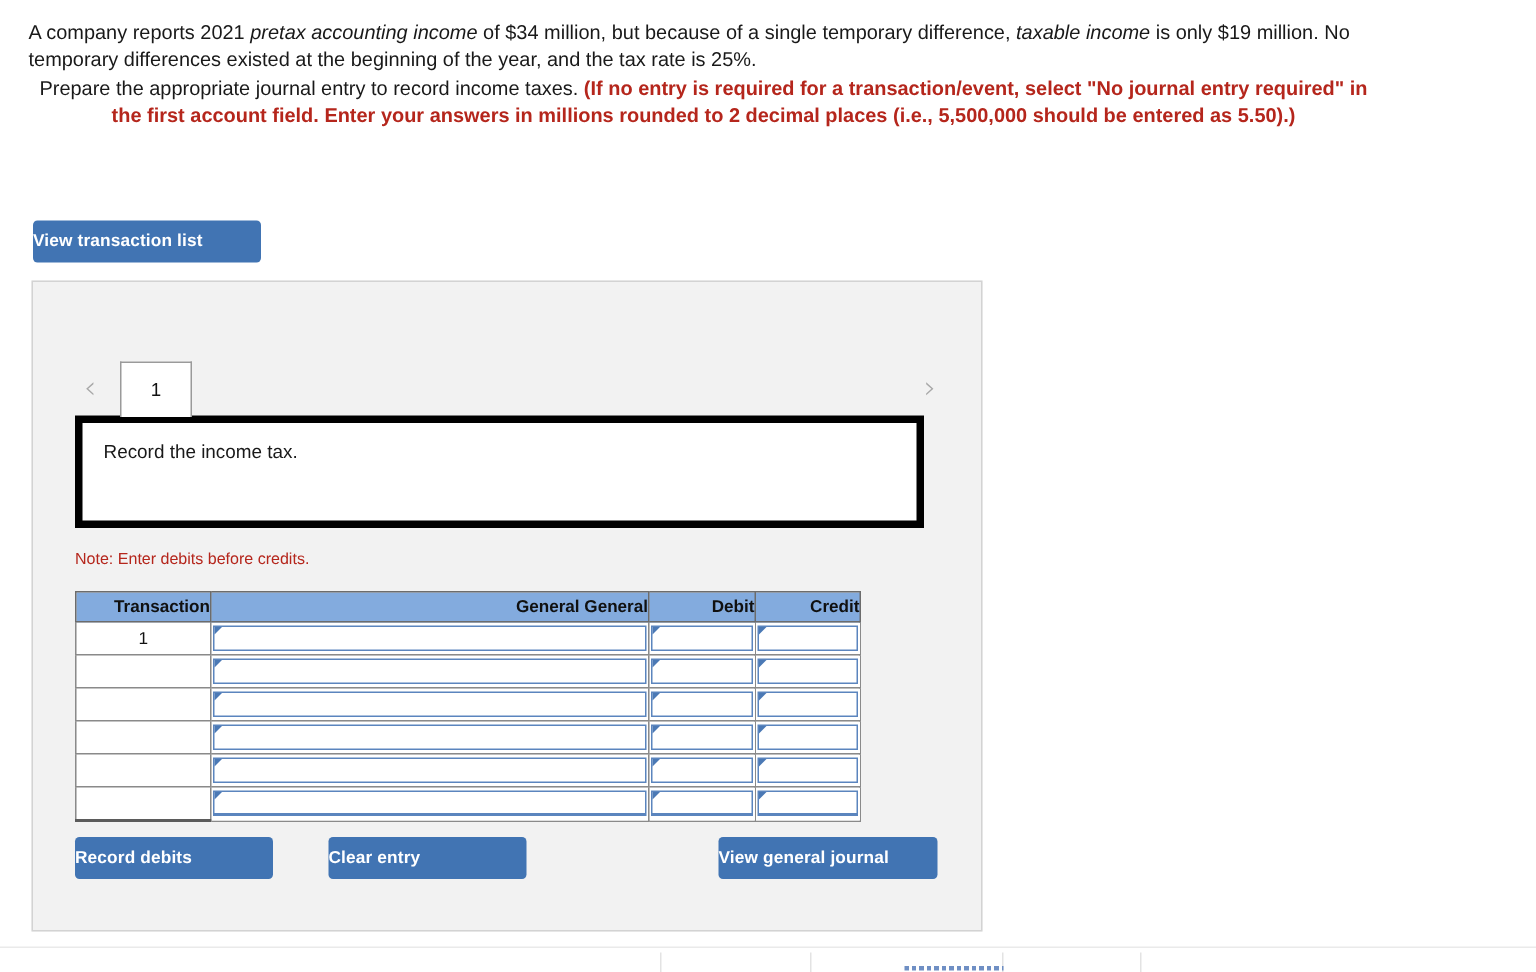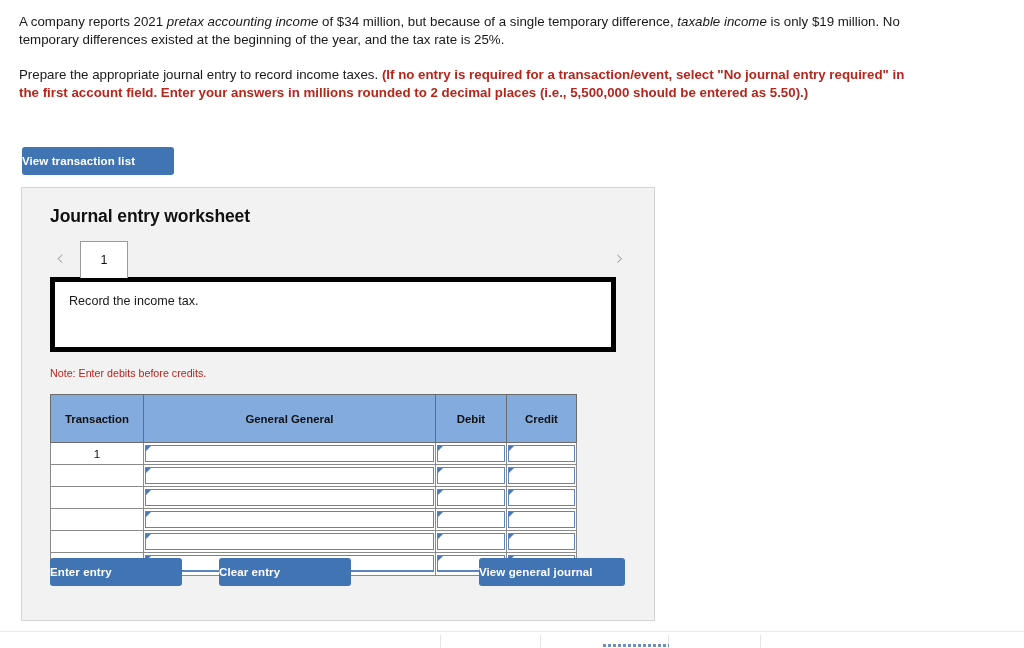--- a/index.html
+++ b/index.html
@@ -21,21 +21,21 @@
   .prose {
     position: absolute;
     left: 19px;
     top: 13px;
     width: 900px;
     font-size: 13.3px;
     line-height: 18px;
     color: #191919;
   }
   .prose em { }
-  .prose .para2 { margin-top: 17px; }
+  .prose .para2 { margin-top: 1px; text-align: center; }
   .redbold {
     color: #b5261c;
     font-weight: bold;
   }
 
   
   .btn {
     display: inline-block;
     background: #4174b3;
     color: #ffffff;
@@ -155,22 +155,22 @@
     table-layout: fixed;
     font-size: 11.5px;
   }
   .jtable th {
     background: #83abde;
     border: 1px solid #6c6c6c;
     color: #101010;
     font-size: 11.4px;
     font-weight: bold;
     height: 19px;
-    padding: 14px;
-    text-align: center;
+    padding: 0;
+    text-align: right;
   }
   .jtable td {
     border: 1px solid #8a8a8a;
     height: 21px;
     padding: 0;
     background: #ffffff;
   }
   .col-tx { width: 90px; }
   .col-gj { width: 292px; }
   .col-db { width: 71px; }
@@ -236,21 +236,20 @@
 <div class="prose">
   <div class="para1"><span>A company reports 2021 </span><em>pretax accounting income</em><span> of $34 million, but because of a single temporary difference, </span><em>taxable income</em><span> is only $19 million. No temporary differences existed at the beginning of the year, and the tax rate is 25%.</span></div>
 
   <div class="para2"><span>Prepare the appropriate journal entry to record income taxes. </span><span class="redbold">(If no entry is required for a transaction/event, select "No journal entry required" in the first account field. Enter your answers in millions rounded to 2 decimal places (i.e., 5,500,000 should be entered as 5.50).)</span></div>
 </div>
 
 <button class="btn" id="view-transaction-list">View transaction list</button>
 
 <div class="panel">
 
-  <div class="panel-title">Journal entry worksheet</div>
 
   <div class="tabstrip">
     <div class="chev" id="prev-page-chevron">‹</div>
     <div class="tab">1</div>
     <div class="chev" id="next-page-chevron">›</div>
   </div>
 
   <div class="instr-box">
     <div class="instr-text">Record the income tax.</div>
   </div>
@@ -341,21 +340,21 @@
         <td class="td-input">
             <div class="cellbox"></div>
           </td>
         <td class="td-input">
             <div class="cellbox"></div>
           </td>
       </tr>
     </tbody>
   </table>
 
-  <button class="btn" id="record-entry">Enter entry</button>
+  <button class="btn" id="record-entry">Record debits</button>
   <button class="btn" id="clear-entry">Clear entry</button>
   <button class="btn" id="view-general-journal">View general journal</button>
 </div>
 
 <div class="bottom-strip">
   <div class="vdiv" style="left:440px"></div>
   <div class="vdiv" style="left:540px"></div>
   <div class="vdiv" style="left:668px"></div>
   <div class="vdiv" style="left:760px"></div>
 </div>

